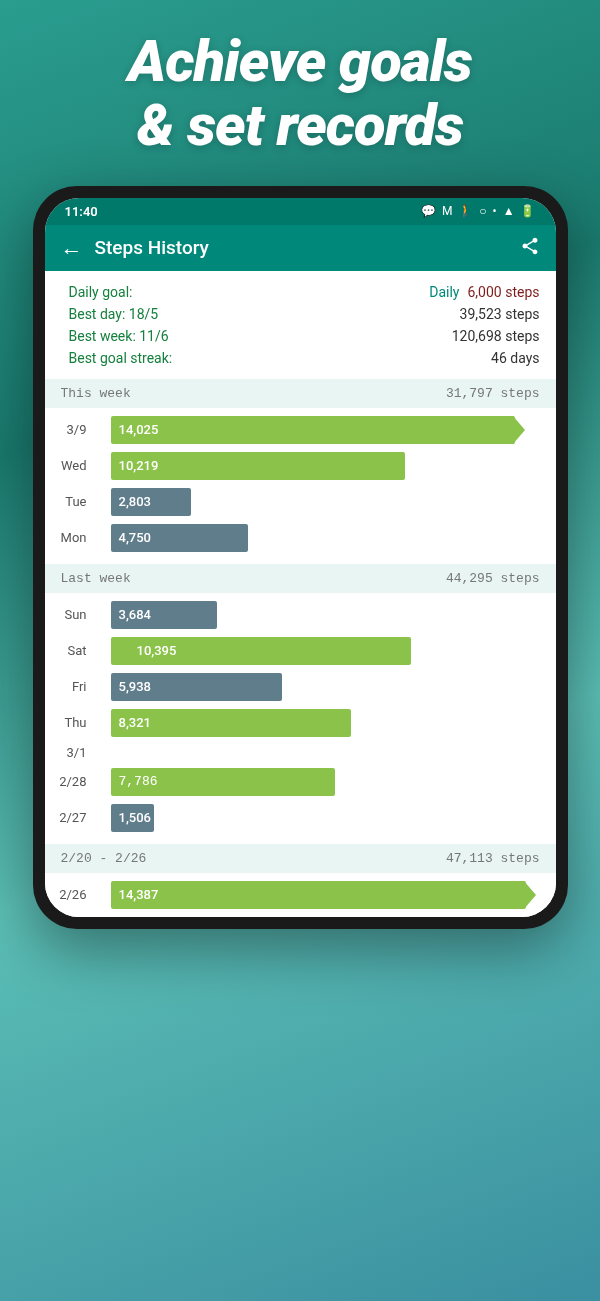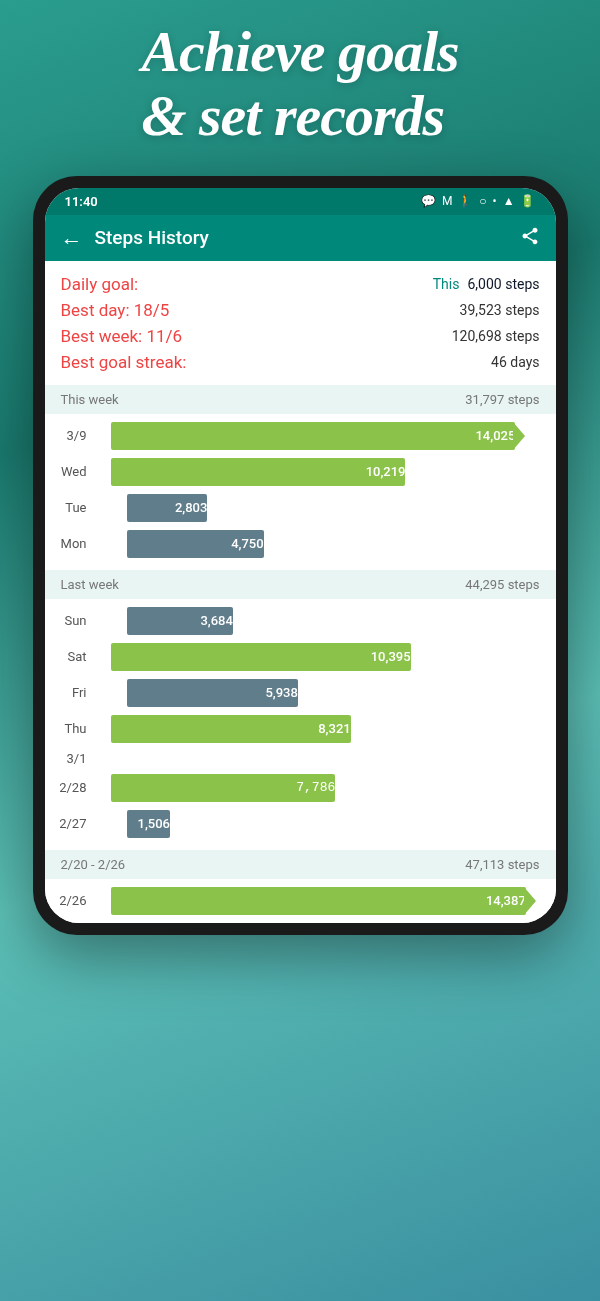--- a/index.html
+++ b/index.html
@@ -10,24 +10,23 @@
       font-family: 'Roboto', Arial, sans-serif;
       background: linear-gradient(160deg, #2a9d8f 0%, #1a7a6e 30%, #5bbfb5 60%, #3a8fa0 100%);
       display: flex;
       flex-direction: column;
       align-items: center;
       position: relative;
     }
 
     
     .hero-text {
-      margin-top: 20px;
-      text-align: left;
+      margin-top: 30px;
+      text-align: center;
       z-index: 2;
-      font-family: Liberation Serif, serif;
     }
     .hero-text h1 {
       font-size: 58px;
       font-weight: 900;
       font-style: italic;
       color: #fff;
       line-height: 1.1;
       text-shadow: 0 2px 8px rgba(0,0,0,0.2);
       letter-spacing: -1px;
     }
@@ -99,29 +98,30 @@
     .stats-section {
       padding: 10px 16px 6px;
     }
     .stat-row {
       display: flex;
       justify-content: space-between;
       align-items: center;
       padding: 3px 0;
     }
     .stat-label {
-      font-size: 17px;
-      color: #ef4444;
+      font-size: 14px;
+      color: #15803d;
+      margin-left: 8px;
     }
     .stat-value {
       font-size: 14px;
       color: #333;
     }
     .stat-value.teal {
-      color: #0f172a;
+      color: #7f1d1d;
     }
     .edit-btn {
       color: #00897b;
       font-size: 14px;
       margin-right: 8px;
       cursor: pointer;
     }
     .daily-goal-right {
       display: flex;
       align-items: center;
@@ -130,20 +130,21 @@
     
     .week-section {
       background: #e8f5f3;
       margin-top: 4px;
     }
     .week-header {
       display: flex;
       justify-content: space-between;
       align-items: center;
       padding: 7px 16px;
+      font-family: Liberation Mono, monospace;
     }
     .week-label {
       font-size: 13px;
       color: #777;
     }
     .week-steps {
       font-size: 13px;
       color: #777;
     }
 
@@ -173,28 +174,26 @@
       align-items: center;
     }
     .bar {
       height: 28px;
       border-radius: 2px;
       display: flex;
       align-items: center;
       padding-left: 8px;
       position: relative;
       min-width: 40px;
-      justify-content: flex-end;
     }
     .bar.green {
       background: #8bc34a;
     }
     .bar.steel {
       background: #607d8b;
-      margin-left: 16px;
     }
     .bar-value {
       font-size: 13px;
       color: #fff;
       font-weight: 500;
       white-space: nowrap;
     }
     .bar-arrow {
       position: absolute;
       right: -10px;
@@ -240,21 +239,21 @@
         <svg width="20" height="20" viewBox="0 0 24 24" fill="white">
           <path d="M18 16.08c-.76 0-1.44.3-1.96.77L8.91 12.7c.05-.23.09-.46.09-.7s-.04-.47-.09-.7l7.05-4.11c.54.5 1.25.81 2.04.81 1.66 0 3-1.34 3-3s-1.34-3-3-3-3 1.34-3 3c0 .24.04.47.09.7L8.04 9.81C7.5 9.31 6.79 9 6 9c-1.66 0-3 1.34-3 3s1.34 3 3 3c.79 0 1.5-.31 2.04-.81l7.12 4.16c-.05.21-.08.43-.08.65 0 1.61 1.31 2.92 2.92 2.92s2.92-1.31 2.92-2.92c0-1.61-1.31-2.92-2.92-2.92z"></path>
         </svg>
       </span>
     </div>
 
     <div class="stats-section">
       <div class="stat-row">
         <span class="stat-label">Daily goal:</span>
         <div class="daily-goal-right">
-          <span class="edit-btn">This</span>
+          <span class="edit-btn">Daily</span>
           <span class="stat-value teal">6,000 steps</span>
         </div>
       </div>
       <div class="stat-row">
         <span class="stat-label">Best day: 18/5</span>
         <span class="stat-value">39,523 steps</span>
       </div>
       <div class="stat-row">
         <span class="stat-label">Best week: 11/6</span>
         <span class="stat-value">120,698 steps</span>

